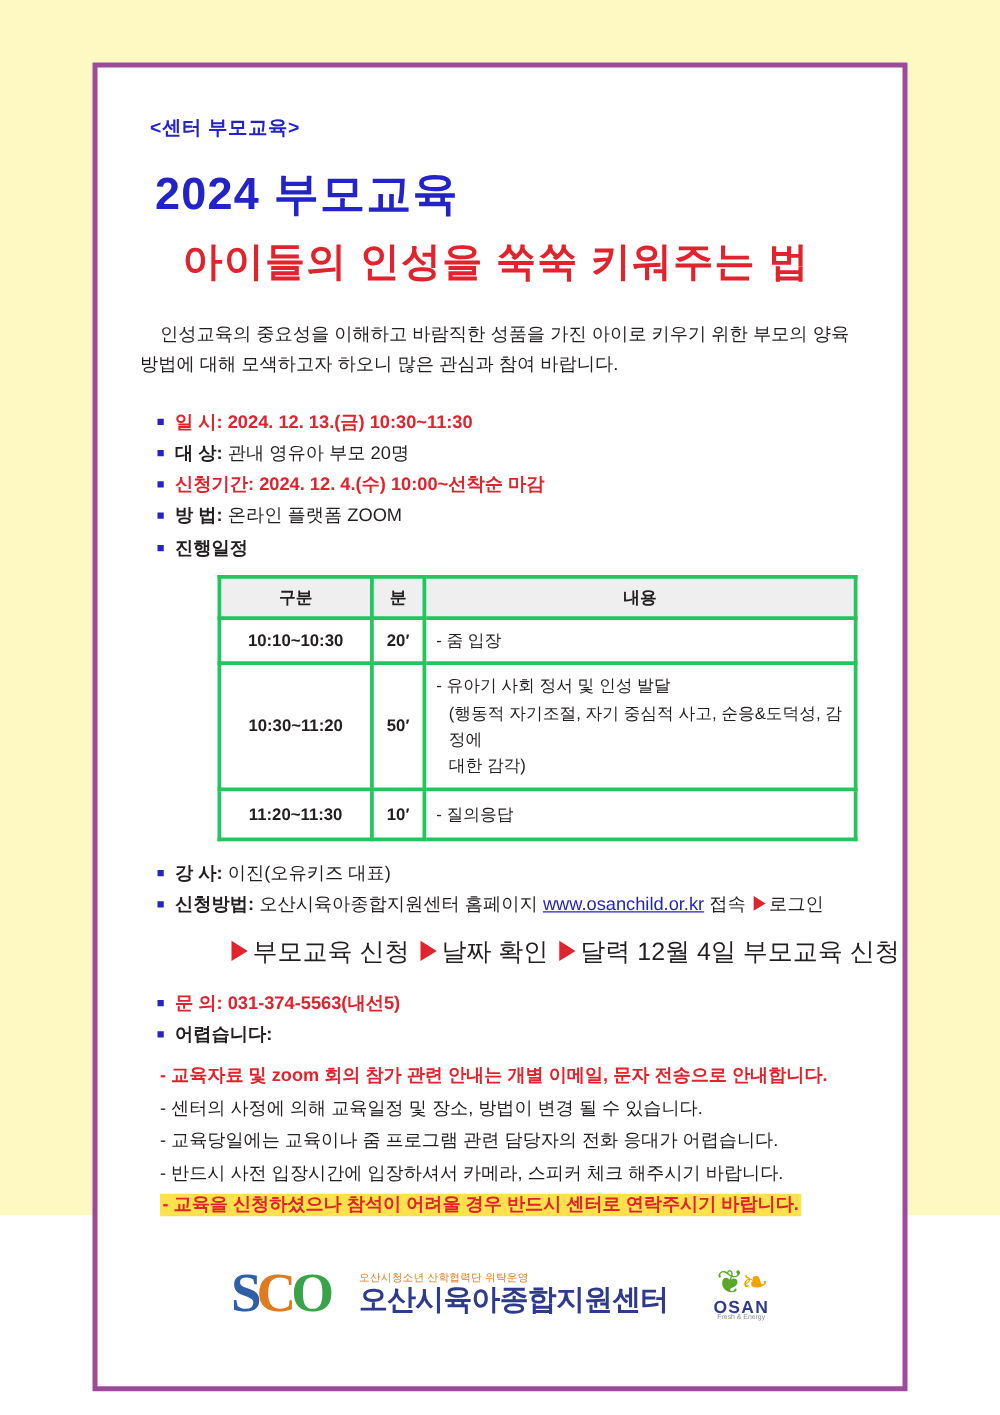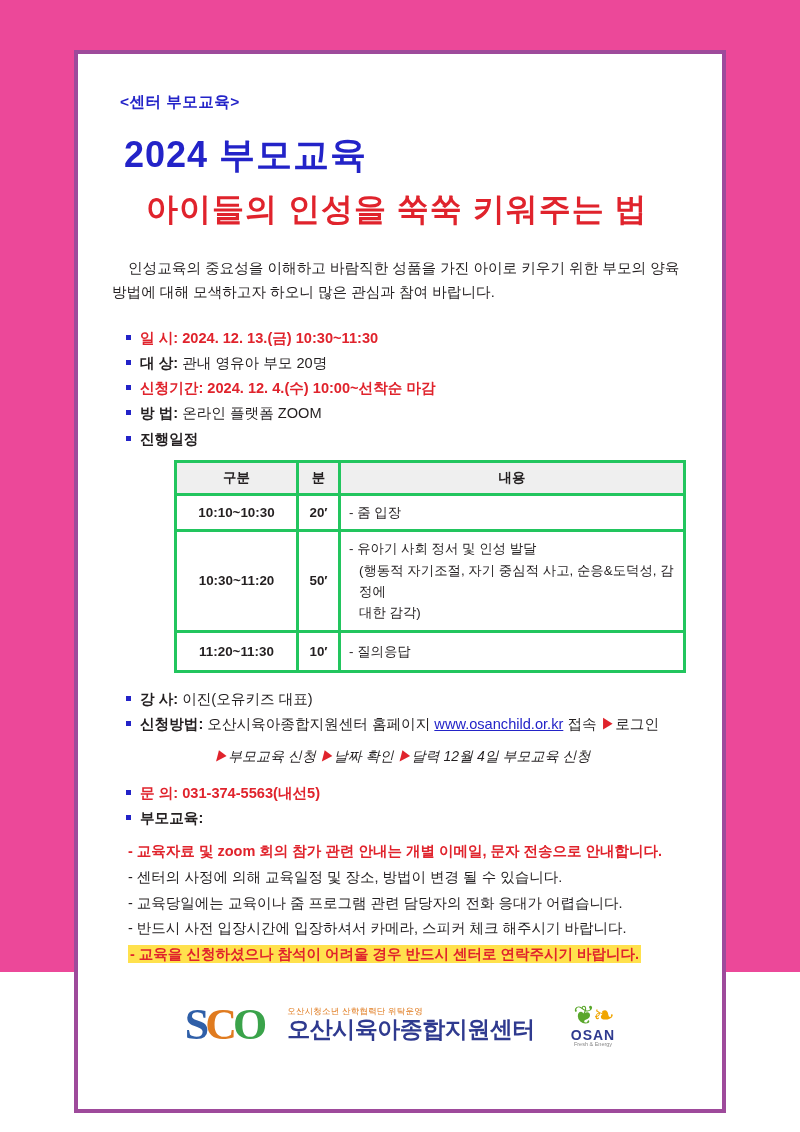--- a/index.html
+++ b/index.html
@@ -11,21 +11,21 @@
     width: 800px; height: 1132px;
     font-family: "Liberation Sans", sans-serif;
     color: #231f20;
     position: relative;
     overflow: hidden;
   }
   .page {
     position: absolute;
     left: 0; top: 0;
     width: 800px; height: 972px;
-    background: #ec4899;
+    background: #fef9c3;
   }
   .frame {
     position: absolute;
     left: 74px; top: 50px;
     width: 652px; height: 1063px;
     border: 4px solid #9e4a9b;
     background: #fff;
   }
   .inner {
     position: absolute;
@@ -103,25 +103,24 @@
     height: 28px;
   }
   table.sched td.c { text-align: center; font-weight: bold; }
   table.sched td.t { line-height: 1.6; }
   table.sched tr.r1 td { height: 34px; }
   table.sched tr.r2 td { height: 86px; }
   table.sched tr.r3 td { height: 40px; }
   .sub { display:block; padding-left: 10px; }
 
   .apply-sub {
-    font-size: 14px;
+    font-size: 20px;
     line-height: 1.7;
-    margin: 0 0 0 108px;
+    margin: 0 0 0 76px;
     white-space: nowrap;
-    font-style: italic;
   }
   .apply-sub .tri { color: #e0232c; }
   a.link {
     color: #2323c8;
     text-decoration: underline;
   }
 
   .notes {
     margin: 4px 0 0 22px;
     font-size: 14.5px;
@@ -274,21 +273,21 @@
         <span class="tri">▶</span><span>날짜 확인</span>
         <span class="tri">▶</span><span>달력 12월 4일 부모교육 신청</span>
       </div>
 
       <ul class="bullets" style="margin-top:12px">
         <li>
           <span class="lbl red">문      의:</span>
           <span class="red bold">031-374-5563(내선5)</span>
         </li>
         <li>
-          <span class="lbl">부모교육:</span>
+          <span class="lbl">어렵습니다:</span>
         </li>
       </ul>
 
       <div class="notes">
         <div class="red bold">- 교육자료 및 zoom 회의 참가 관련 안내는 개별 이메일, 문자 전송으로 안내합니다.</div>
         <div>- 센터의 사정에 의해 교육일정 및 장소, 방법이 변경 될 수 있습니다.</div>
         <div>- 교육당일에는 교육이나 줌 프로그램 관련 담당자의 전화 응대가 어렵습니다.</div>
         <div>- 반드시 사전 입장시간에 입장하셔서 카메라, 스피커 체크 해주시기 바랍니다.</div>
         <div><span class="hl">- 교육을 신청하셨으나 참석이 어려울 경우 반드시 센터로 연락주시기 바랍니다.</span></div>
       </div>

